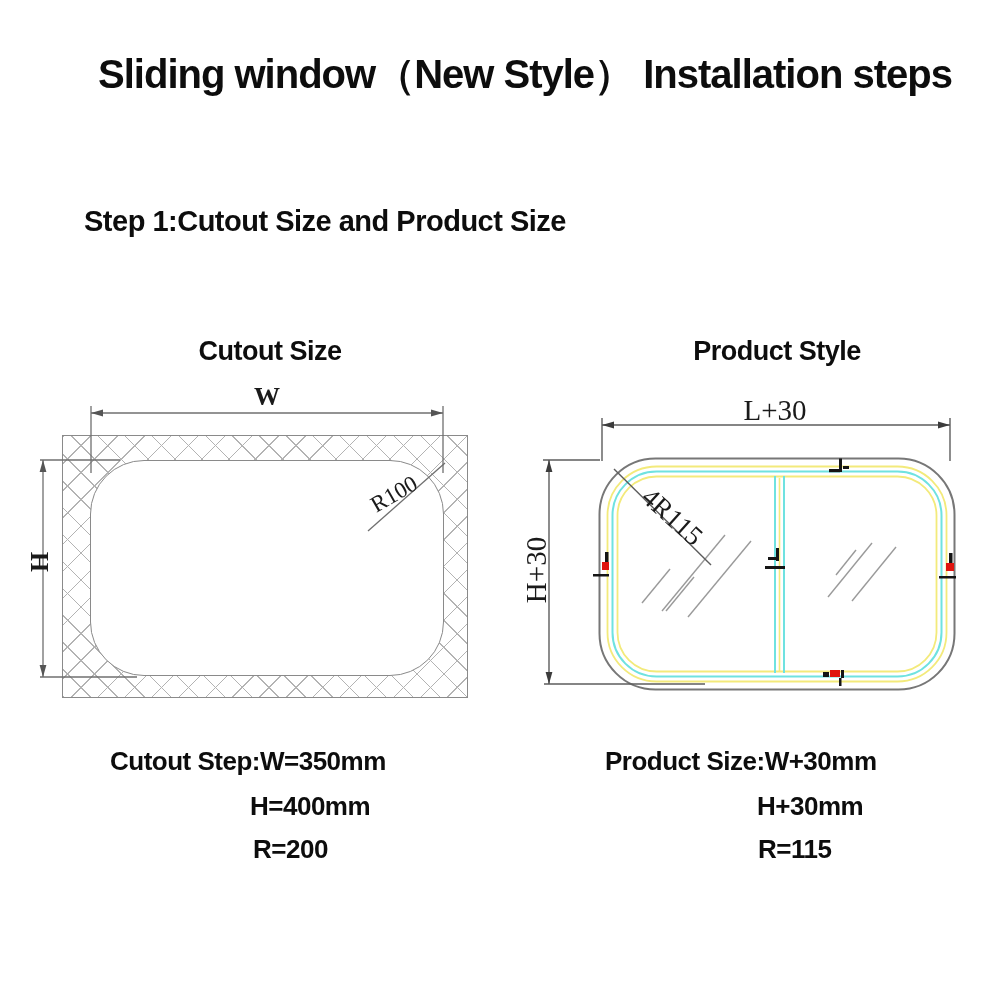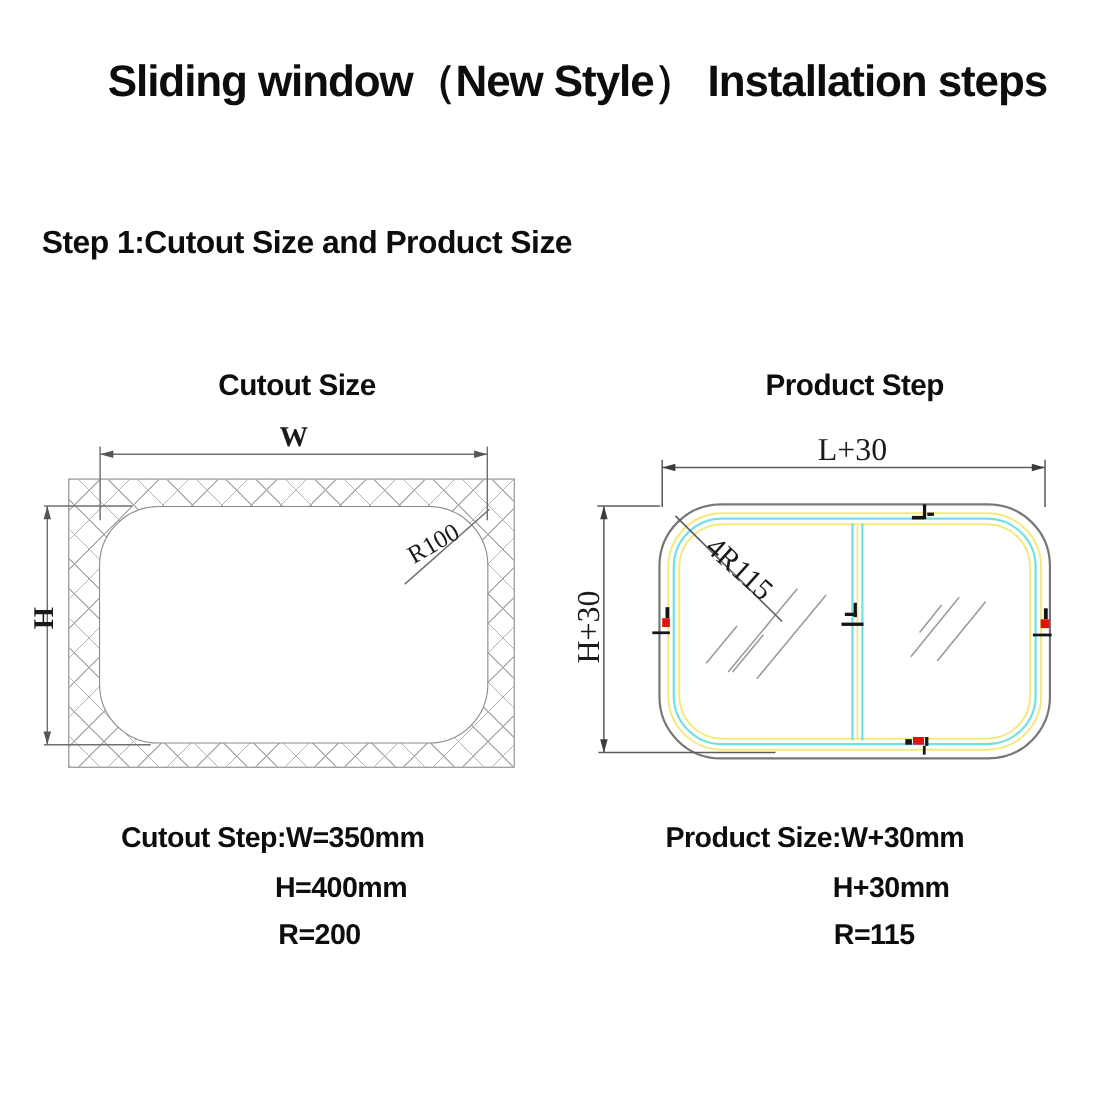--- a/index.html
+++ b/index.html
@@ -3,21 +3,21 @@
 <meta charset="utf-8">
 <style>
   html,body{margin:0;padding:0;background:#fff;}
   .canvas{
     position:relative;width:980px;height:1000px;background:#ffffff;
     overflow:hidden;font-family:"Liberation Sans",sans-serif;color:#0d0d0d;
   }
   .lbl{position:absolute;white-space:nowrap;line-height:1;}
   .ctr{transform:translate(-50%,-50%);}
   .title{font-size:40px;font-weight:bold;letter-spacing:-1px;}
-  .step{font-size:29px;font-weight:bold;letter-spacing:-.5px;}
+  .step{font-size:29px;font-weight:bold;letter-spacing:-.5px;margin-left:46px;}
   .dhead{font-size:27px;font-weight:bold;letter-spacing:-.5px;}
   .spec{font-size:26px;font-weight:bold;letter-spacing:-.5px;transform:translate(0,-50%);}
   .serif{font-family:"Liberation Serif","DejaVu Serif",serif;color:#1a1a1a;}
   .dimW{font-size:26px;font-weight:bold;}
   .dimL{font-size:29px;}
   .rot90{transform:translate(-50%,-50%) rotate(-90deg);}
   .rotR100{transform:translate(-50%,-50%) rotate(-30deg);font-size:23px;}
   .rotR115{transform:translate(-50%,-50%) rotate(42deg);font-size:27px;}
   .diagram{position:absolute;}
   .hatch{
@@ -34,21 +34,21 @@
   svg.overlay{position:absolute;left:0;top:0;overflow:visible;}
 </style>
 </head>
 <body>
 
 <div class="canvas">
 
   <div class="lbl ctr title" style="left:525px;top:74px;">Sliding window（New Style） Installation steps</div>
   <div class="lbl step" style="left:38px;top:207px;">Step 1:Cutout Size and Product Size</div>
   <div class="lbl ctr dhead" style="left:270px;top:351px;">Cutout Size</div>
-  <div class="lbl ctr dhead" style="left:777px;top:351px;">Product Step</div>
+  <div class="lbl ctr dhead" style="left:777px;top:351px;">Product Style</div>
 
   <div class="diagram" style="left:40px;top:385px;width:450px;height:330px;">
     <div class="hatch"></div>
     <div class="opening"></div>
     <svg class="overlay" width="450" height="330" viewBox="0 0 450 330">
       <g stroke="#6f6f6f" stroke-width="1.3" fill="none">
 
         <line x1="51" y1="21" x2="51" y2="88"></line>
         <line x1="403" y1="21" x2="403" y2="88"></line>
         <line x1="51" y1="28" x2="403" y2="28"></line>

